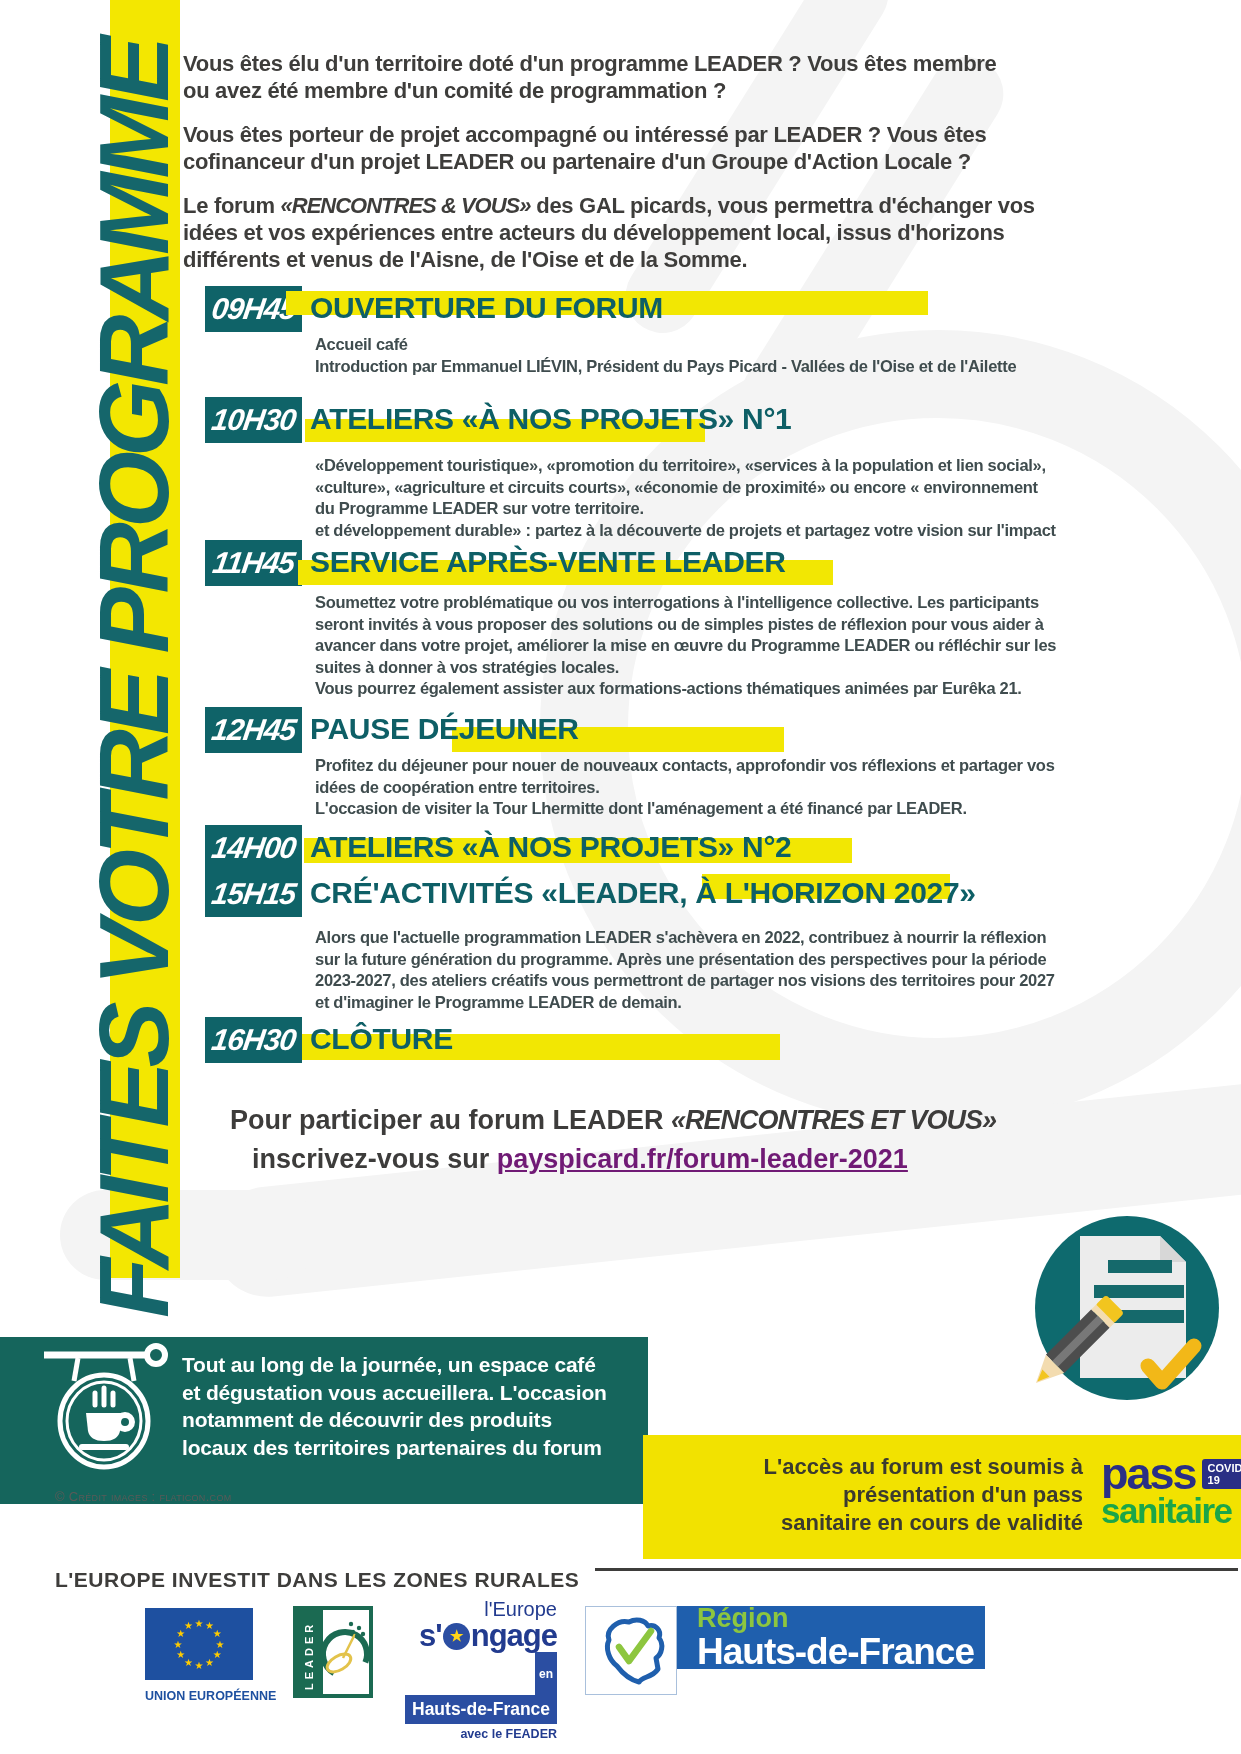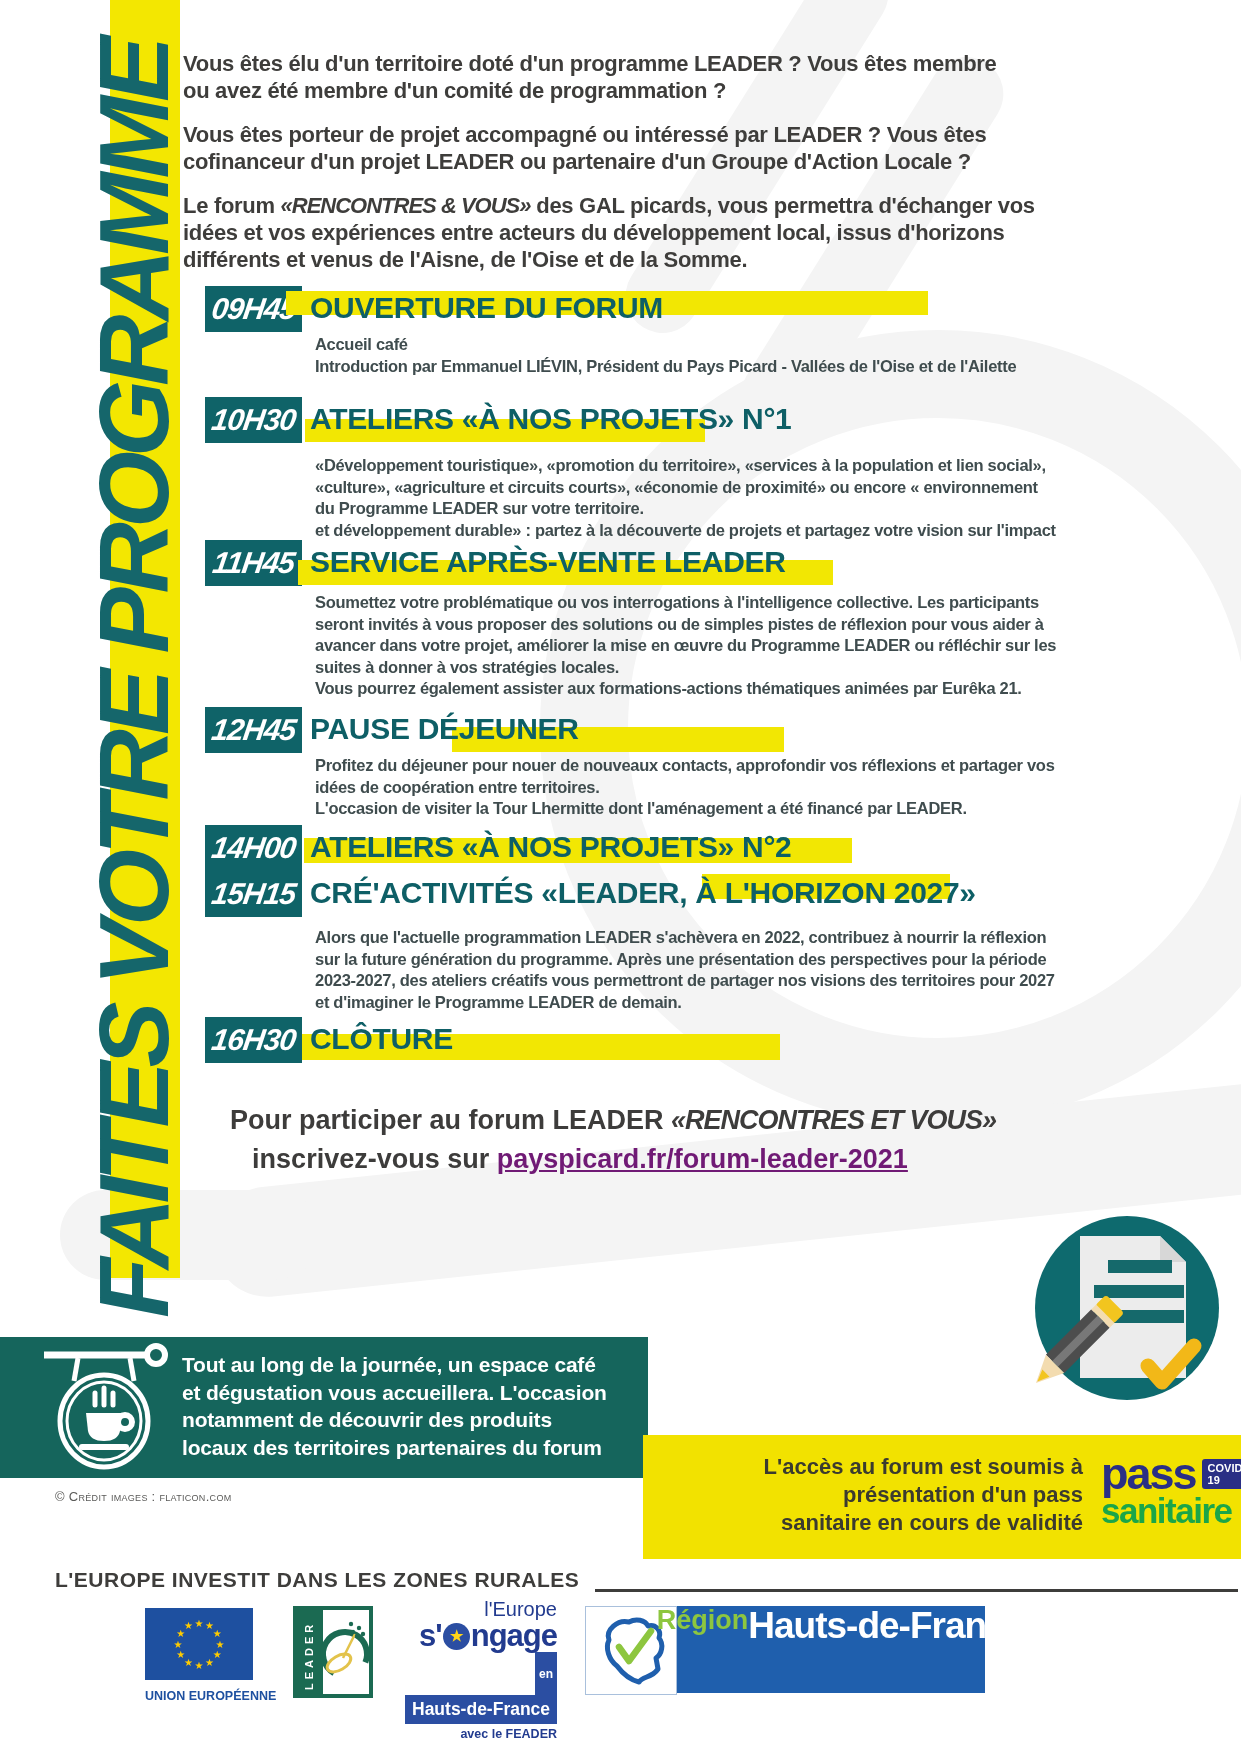--- a/index.html
+++ b/index.html
@@ -46,50 +46,50 @@
   .s2 .desc{top:58px}.s3 .desc{top:52px}.s6 .desc{top:56px}
   .desc div:empty{display:none}
   
   .cta{position:absolute;left:230px;top:1105px;width:700px;text-align:center;z-index:3}
   .cta-l{font-size:27px;font-weight:700;color:#3D3C3B;white-space:nowrap}
   .cta-l2{margin-top:8px}
   .cta a{color:#701a75;font-weight:700;text-decoration:underline}
   
   .illus{position:absolute;left:1022px;top:1208px;z-index:3}
   
-  .cafe{position:absolute;left:0;top:1337px;width:648px;height:141px;background:#15655C;z-index:3}
+  .cafe{position:absolute;left:0;top:1337px;width:648px;height:167px;background:#15655C;z-index:3}
   .cafe-icon{position:absolute;left:44px;top:4px}
   .cafe-text{position:absolute;left:182px;top:14px;color:#fff;font-size:21px;line-height:27.5px;font-weight:700;letter-spacing:-0.2px;white-space:nowrap}
   .credit{position:absolute;left:55px;top:1489px;font-size:13px;color:#5A5A58;font-variant:small-caps;letter-spacing:0.3px;z-index:3}
   
   .pass{position:absolute;left:643px;top:1435px;width:598px;height:124px;background:#F2E200;z-index:4}
   .pass-text{position:absolute;left:20px;top:18px;width:420px;text-align:right;font-size:22px;line-height:28px;font-weight:700;color:#3B3B2F;white-space:nowrap}
   .pass-logo{position:absolute;left:458px;top:20px}
   .pl-row{display:flex;align-items:center}
   .pl-pass{font-size:45px;font-weight:700;color:#2A2F85;letter-spacing:-2px;line-height:38px}
   .pl-badge{background:#2A2F85;color:#fff;font-size:11px;font-weight:700;padding:3px 6px;border-radius:3px;margin-left:6px}
   .pl-san{font-size:35px;font-weight:700;color:#1BA648;letter-spacing:-1.5px;line-height:30px;margin-top:3px}
   
-  .ftag{position:absolute;left:55px;top:1568px;right:3px;display:flex;align-items:flex-end;gap:16px;z-index:3}
+  .ftag{position:absolute;left:55px;top:1568px;right:3px;display:flex;align-items:flex-start;gap:16px;z-index:3}
   .ftag-t{font-size:21px;font-weight:700;letter-spacing:0.5px;color:#3E3D3B;white-space:nowrap}
   .frule{flex:1;height:3px;background:#3E3D3B}
   .logos{position:absolute;left:0;top:1598px;width:1241px;z-index:3}
   .eu{position:absolute;left:145px;top:10px;width:108px;text-align:center}
   .eu-cap{font-size:12.5px;font-weight:700;color:#1E50A0;margin-top:5px;white-space:nowrap}
   .leaderlogo{position:absolute;left:293px;top:8px}
   .engage{position:absolute;left:405px;top:0;width:152px;text-align:right}
   .eng-top{font-size:20px;color:#223B8F;line-height:22px}
   .eng-main{display:flex;align-items:center;justify-content:flex-end;font-size:31px;font-weight:700;color:#223B8F;letter-spacing:-1px;line-height:32px}
   .eng-star{width:27px;height:27px;border-radius:50%;background:#2B4EA2;color:#FFD617;display:inline-flex;align-items:center;justify-content:center;font-size:15px;margin:0 1px}
   .eng-en{font-size:12px;font-weight:700;color:#fff;background:#2B4EA2;padding:15px 4px;display:inline-block;margin-bottom:-1px}
   .eng-box{background:#2B4EA2;color:#fff;font-size:17.5px;font-weight:700;padding:4px 7px;white-space:nowrap;display:inline-block}
   .eng-feader{font-size:12.5px;font-weight:700;color:#223B8F;margin-top:3px}
   .region{position:absolute;left:585px;top:8px;display:flex}
   .reg-white{width:92px;height:89px;background:#fff;border:1px solid #A9C0DC;box-sizing:border-box;display:flex;align-items:center;justify-content:center}
-  .reg-blue{width:288px;height:87px;background:#1F5FAD;display:flex;flex-direction:row;justify-content:center;padding-left:20px}
+  .reg-blue{width:288px;height:63px;background:#1F5FAD;display:flex;flex-direction:column;justify-content:center;padding-left:20px}
   .reg-w1{color:#8DC63F;font-size:27px;font-weight:700;line-height:28px}
   .reg-w2{color:#fff;font-size:37px;font-weight:700;letter-spacing:-1px;line-height:40px;white-space:nowrap}
 </style>
 </head>
 <body>
 
 <div class="wm wm-bar1"></div>
 <div class="wm wm-bar2"></div>
 <div class="wm wm-ring"></div>
 <div class="wm wm-swoosh"></div>

